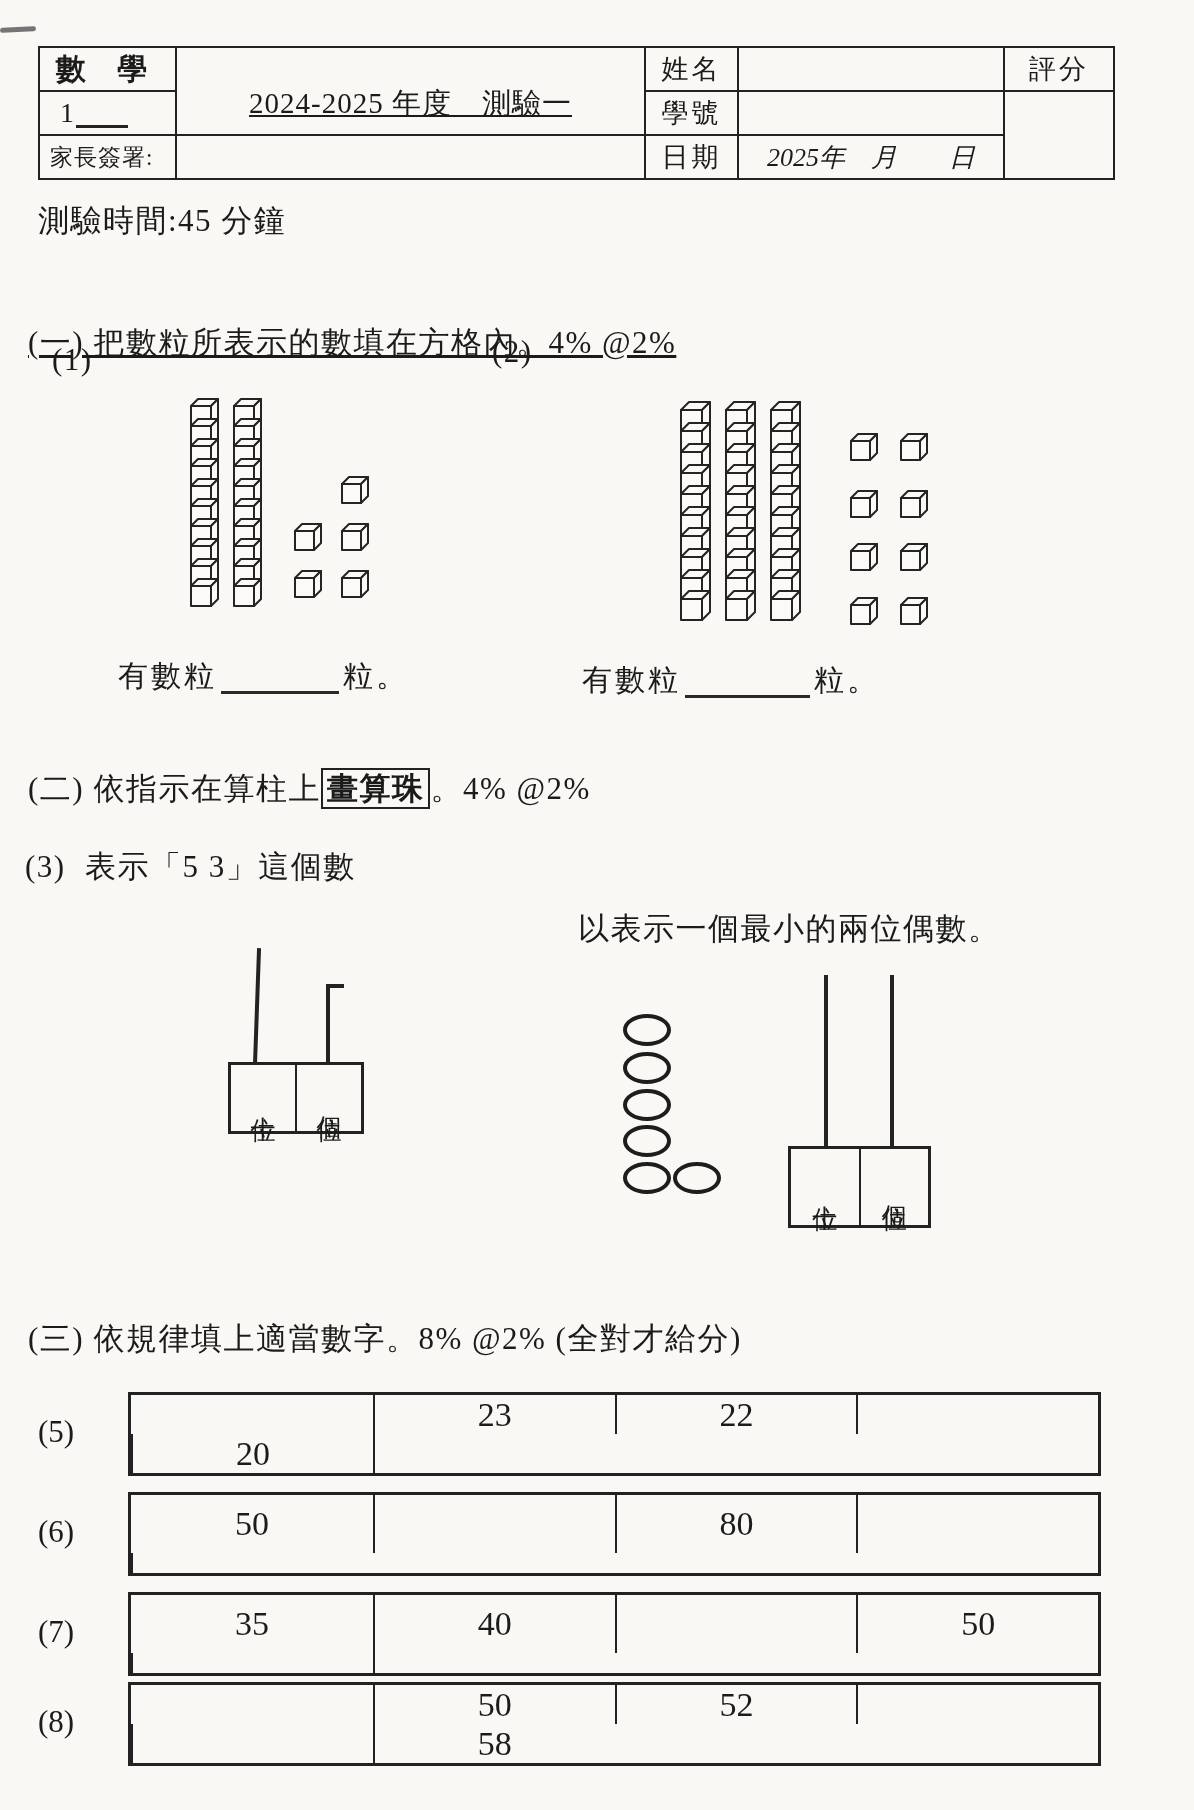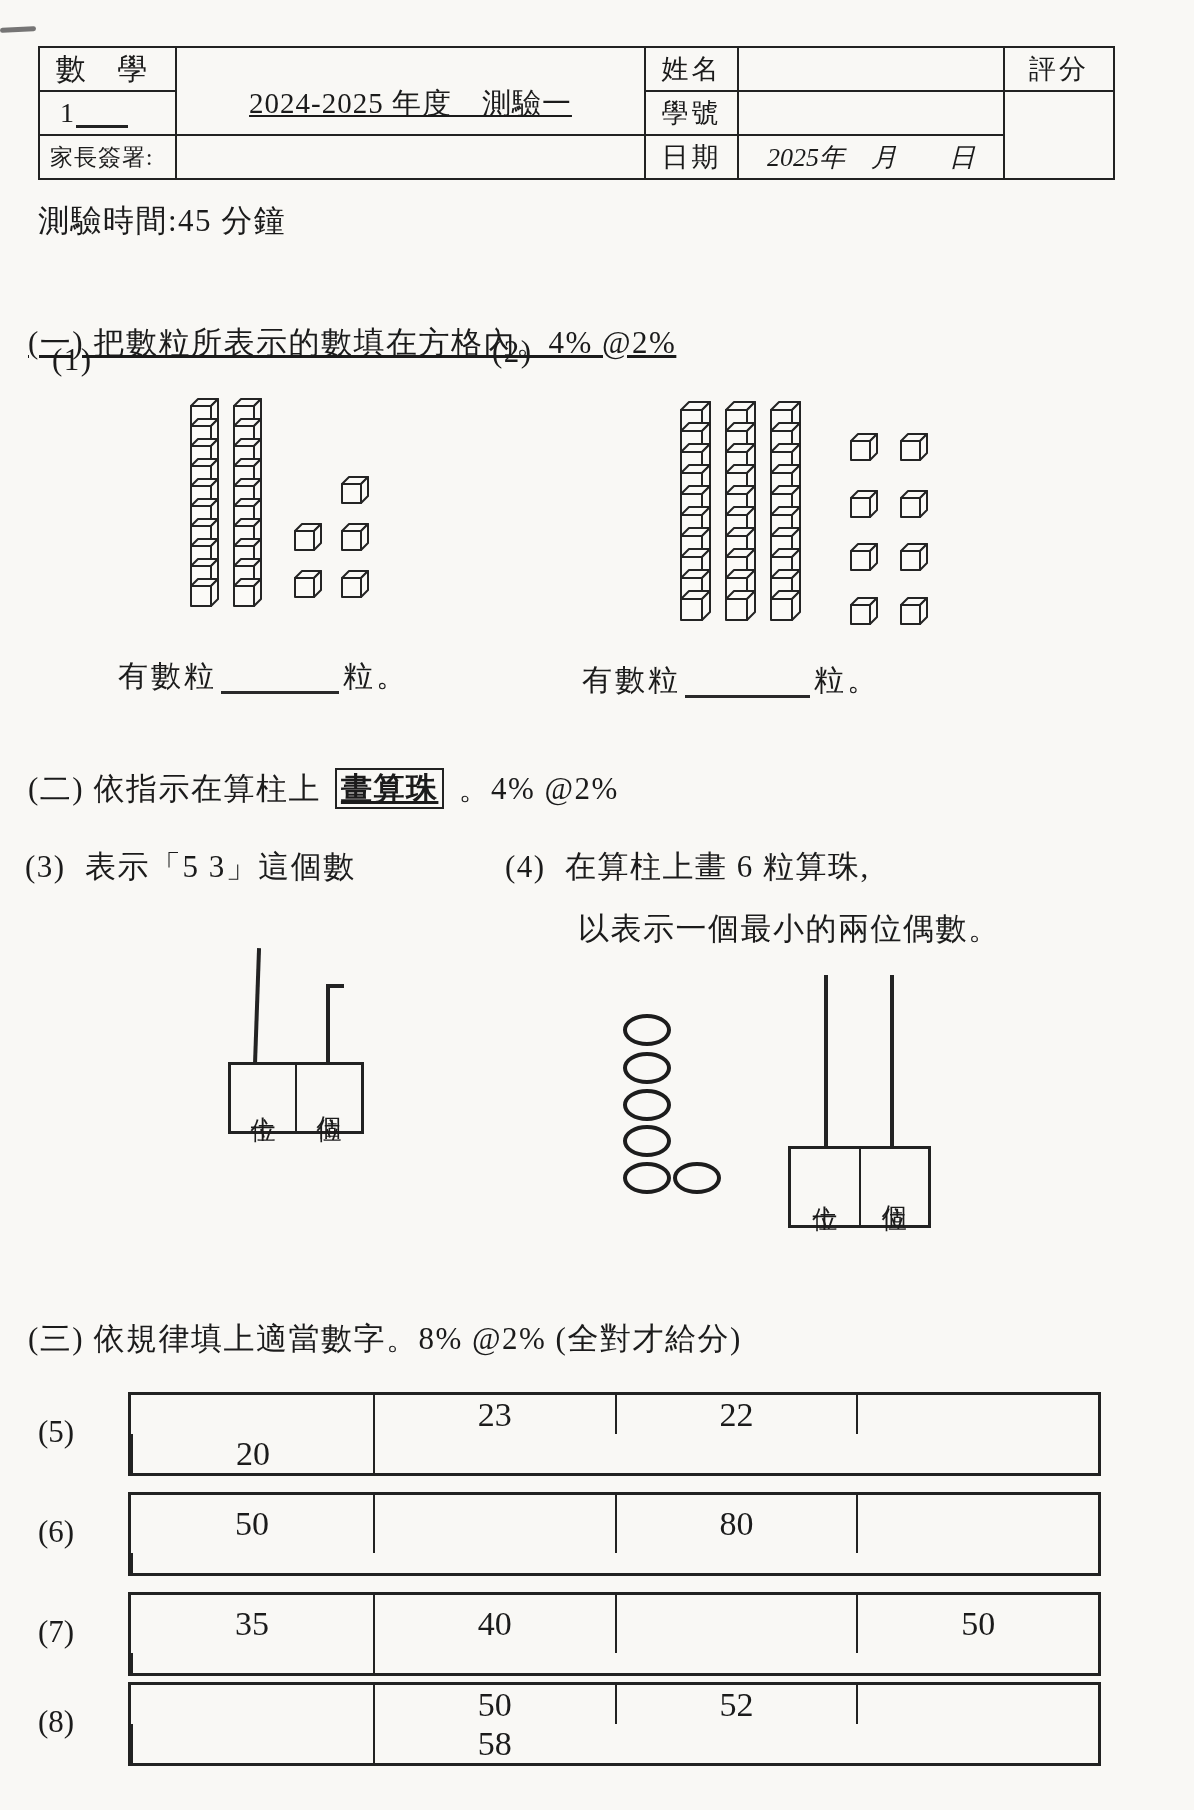--- a/index.html
+++ b/index.html
@@ -4,34 +4,34 @@
 <style>
   html,body{margin:0;padding:0;background:#d9d9d6;}
   #page{position:relative;width:1194px;height:1810px;margin:0 auto;background:#f9f8f5;
         font-family:"Liberation Serif","DejaVu Serif",serif;color:#1b1b1b;overflow:hidden;}
   .t{position:absolute;font-size:31px;letter-spacing:1.5px;white-space:nowrap;}
   .scan-dash{position:absolute;left:0;top:27px;width:36px;height:5px;background:#4a4a4a;
              border-radius:3px;transform:rotate(-3deg);opacity:.75;}
   
   .hdr{position:absolute;left:38px;top:46px;border-collapse:collapse;table-layout:fixed;}
   .hdr td{border:2.5px solid #222;padding:0 6px;height:42px;font-size:27px;overflow:hidden;}
-  td.sub{font-size:30px;font-weight:400;text-align:center;letter-spacing:12px;}
+  td.sub{font-size:30px;font-weight:700;text-align:center;letter-spacing:12px;}
   td.term{text-align:center;vertical-align:bottom;padding-bottom:10px;font-size:29px;letter-spacing:1px;text-decoration:underline;}
   td.lab{text-align:center;letter-spacing:3px;}
   td.klass{font-size:28px;padding-left:20px;}
   td.sign{font-size:23px;padding-left:10px;letter-spacing:1px;}
   td.date{text-align:center;font-size:26px;white-space:nowrap;font-style:italic;}
   .u{display:inline-block;height:0;border-bottom:3px solid #222;vertical-align:-6px;margin:0 2px;}
   .u55{width:52px;}
   
   .ans{position:absolute;font-size:30px;letter-spacing:3px;white-space:nowrap;}
   .blank{display:inline-block;height:0;border-bottom:3.5px solid #2a2a2a;vertical-align:-8px;margin:0 4px;}
   .b118{width:118px;} .b125{width:125px;}
   
-  .boxed{display:inline-block;border:2.5px solid #222;padding:0 4px;font-weight:700;margin:0 14px;line-height:1.2;text-decoration:underline;}
+  .boxed{display:inline-block;border:2.5px solid #222;padding:0 4px;font-weight:700;margin:0 0;line-height:1.2;}
   
   svg{position:absolute;overflow:visible;}
   .ck{fill:#fbfaf7;stroke:#242424;stroke-width:2;stroke-linejoin:round;}
   .bd{fill:none;stroke:#1d1d1d;stroke-width:4;}
   
   .rod{position:absolute;width:3.5px;background:#232323;}
   .hook{position:absolute;height:3.5px;background:#232323;}
   .abox{position:absolute;display:flex;border:3px solid #222;}
   .acell{flex:1;display:flex;align-items:center;justify-content:center;}
   .acell.bl{border-left:2.5px solid #222;}
@@ -288,24 +288,20 @@
     <span>有數粒</span><span class="blank b125"></span><span>粒。</span>
   </div>
 
   <div class="t" style="left:28px;top:768px;">
     <span>(二) 依指示在算柱上</span><span class="boxed">畫算珠</span><span>。4% @2%</span>
   </div>
   <div class="t" style="left:25px;top:846px;">
     <span>(3)</span>
     <span style="margin-left:10px;">表示「5 3」這個數</span>
   </div>
-  <div class="t" style="left:505px;top:846px;">
-    <span>(4)</span>
-    <span style="margin-left:10px;">在算柱上畫 6 粒算珠,</span>
-  </div>
   <div class="t" style="left:578px;top:908px;">以表示一個最小的兩位偶數。</div>
 
   <div class="rod" style="left:253px;top:948px;height:116px;transform:rotate(2deg);transform-origin:bottom center;"></div>
   <div class="rod" style="left:326px;top:986px;height:78px;"></div>
   <div class="hook" style="left:326px;top:984px;width:18px;"></div>
   <div class="abox" style="left:228px;top:1062px;width:130px;height:66px;">
     <div class="acell vtxt">十位</div>
     <div class="acell vtxt bl">個位</div>
   </div>
 

